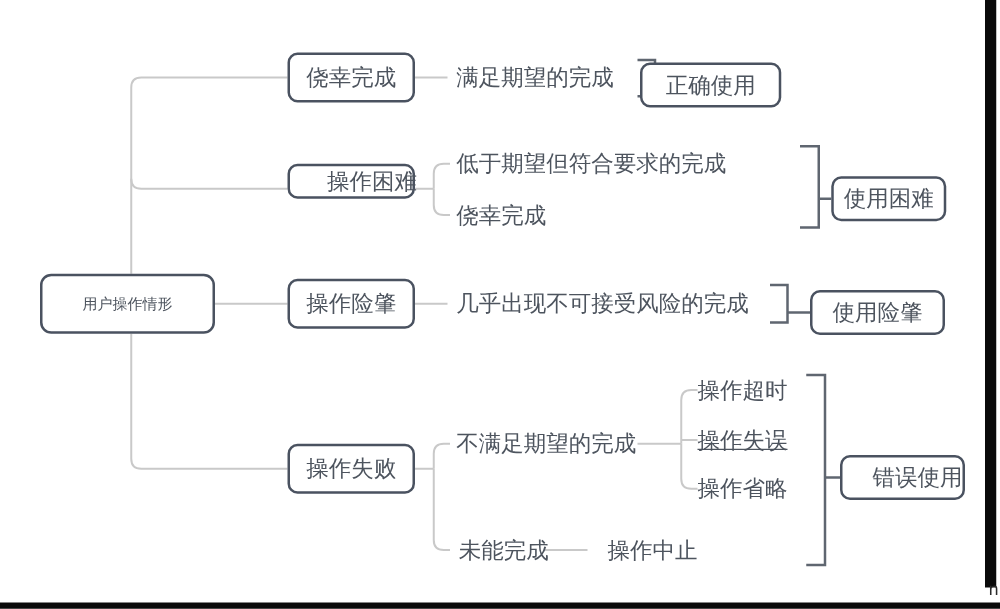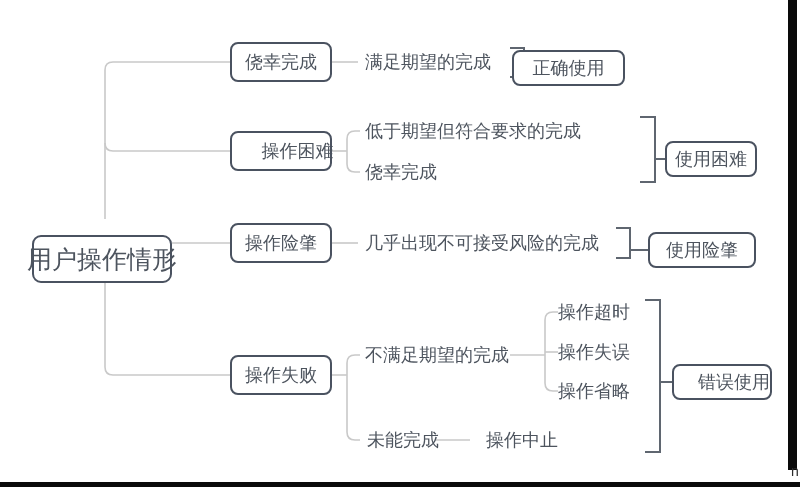--- a/index.html
+++ b/index.html
@@ -6,21 +6,21 @@
   body{width:800px;height:487px;overflow:hidden;background:#ffffff;
        font-family:"Liberation Sans","DejaVu Sans",sans-serif;}
   #stage{position:relative;width:800px;height:487px;background:#ffffff;}
   svg.wires{position:absolute;left:0;top:0;pointer-events:none;}
   .conn{stroke:#c9c9c9;stroke-width:1.6;fill:none;}
   .bk{stroke:#5f6670;stroke-width:2;fill:none;}
   .node{position:absolute;box-sizing:border-box;background:#fff;
         border:2px solid #4a5260;border-radius:8px;
         display:flex;align-items:center;justify-content:center;
         font-size:18px;color:#4d545e;white-space:nowrap;}
-  .node.root{border-radius:9px;font-size:25px;margin-top:16px;}
+  .node.root{border-radius:9px;font-size:12px;}
   .lbl{position:absolute;transform:translateY(-50%);font-size:18px;
        color:#4d545e;white-space:nowrap;line-height:1;}
   .frame{position:absolute;background:#0a0a0a;}
   .wm{position:absolute;font-size:14px;color:#2b2b2b;line-height:1;}
 </style>
 </head>
 <body>
 
 <div id="stage">
 
@@ -50,33 +50,33 @@
     <path class="bk" d="M655 159 L665 159"></path>
     <path class="bk" d="M616 228 L630 228 L630 258 L616 258"></path>
     <path class="bk" d="M630 250 L648 250"></path>
     <path class="bk" d="M645 300 L660 300 L660 452 L645 452"></path>
     <path class="bk" d="M660 382 L672 382"></path>
   </svg>
 
   <div class="node root" style="left:32px;top:219px;width:140px;height:48px;">用户操作情形</div>
 
   <div class="node" style="left:230px;top:42px;width:102px;height:40px;">侥幸完成</div>
-  <div class="node" style="left:230px;top:131px;width:102px;height:40px;padding-left:33px;">操作困难</div>
+  <div class="node" style="left:230px;top:131px;width:102px;height:28px;padding-left:33px;">操作困难</div>
   <div class="node" style="left:230px;top:223px;width:102px;height:40px;">操作险肇</div>
   <div class="node" style="left:230px;top:355px;width:102px;height:40px;">操作失败</div>
 
   <div class="lbl" style="left:365px;top:62px;">满足期望的完成</div>
   <div class="lbl" style="left:365px;top:131px;">低于期望但符合要求的完成</div>
   <div class="lbl" style="left:365px;top:172px;">侥幸完成</div>
   <div class="lbl" style="left:365px;top:243px;">几乎出现不可接受风险的完成</div>
   <div class="lbl" style="left:365px;top:355px;">不满足期望的完成</div>
   <div class="lbl" style="left:367px;top:440px;">未能完成</div>
 
   <div class="lbl" style="left:558px;top:312px;">操作超时</div>
-  <div class="lbl" style="left:558px;top:352px;">操作失误</div>
+  <div class="lbl" style="left:558px;top:352px;text-decoration:underline;">操作失误</div>
   <div class="lbl" style="left:558px;top:391px;">操作省略</div>
   <div class="lbl" style="left:486px;top:440px;">操作中止</div>
 
   <div class="node" style="left:512px;top:50px;width:113px;height:36px;">正确使用</div>
   <div class="node" style="left:665px;top:141px;width:92px;height:36px;">使用困难</div>
   <div class="node" style="left:648px;top:232px;width:108px;height:36px;">使用险肇</div>
   <div class="node" style="left:672px;top:364px;width:100px;height:36px;padding-left:24px;">错误使用</div>
 
   <div class="frame" style="left:788px;top:0;width:9px;height:470px;"></div>
   <div class="frame" style="left:0;top:482px;width:800px;height:5px;"></div>

